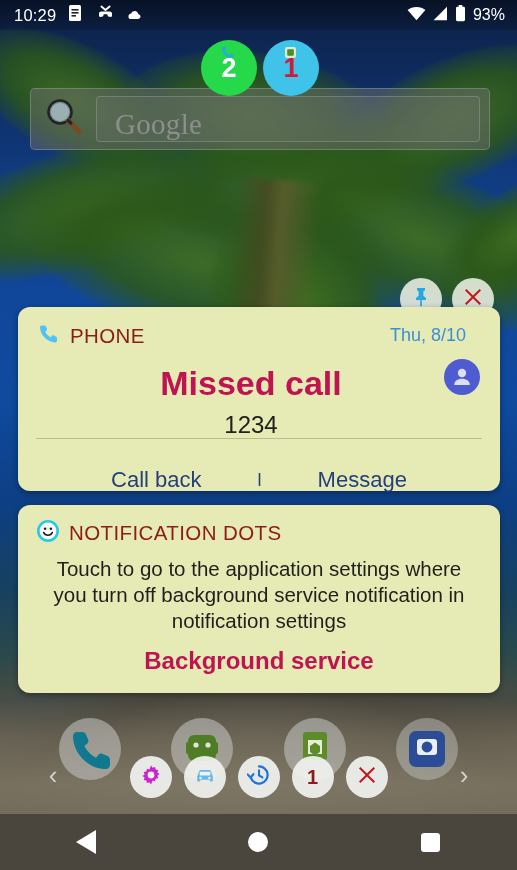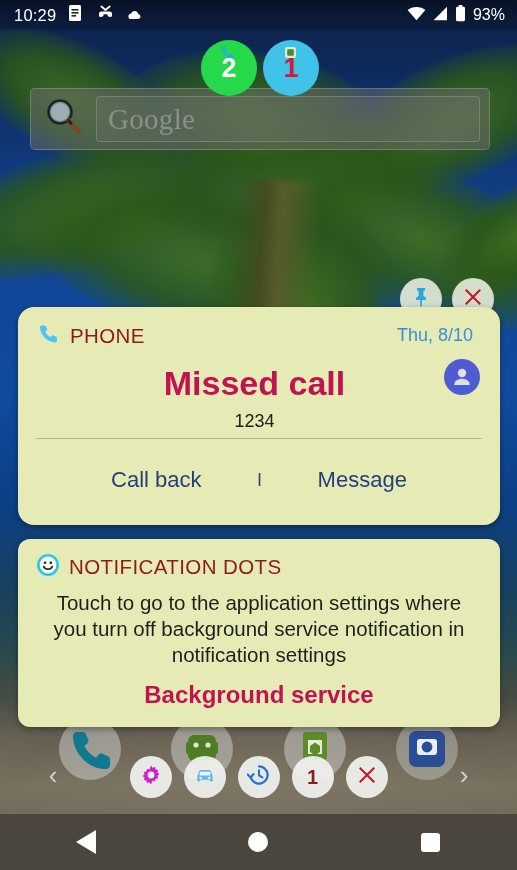--- a/index.html
+++ b/index.html
@@ -71,21 +71,21 @@
     border:1px solid rgba(160,162,160,.45);
     border-radius:5px;
     display:flex; align-items:center; padding:0 9px;
     z-index:20;
   }
   #search-field {
     flex:1; height:46px; margin-left:8px;
     border:1px solid rgba(150,152,150,.5);
     border-radius:4px;
     background:rgba(120,122,120,.22);
-    display:flex; align-items:center; padding-left:11px;
+    display:flex; align-items:flex-end; padding-left:18px;
   }
   #search-placeholder {
     font-family:"Liberation Serif", serif;
     font-size:29px; color:#8d8f8d; letter-spacing:.3px;
   }
 
   
   .ctl-btn {
     position:absolute; width:42px; height:42px; border-radius:50%;
     background:rgba(236,240,228,.88);
@@ -95,37 +95,37 @@
   #pin-btn   { left:400px; top:278px; }
   #close-btn { left:452px; top:278px; }
 
   
   #cards { position:absolute; left:18px; top:307px; width:482px; z-index:45; }
   .card {
     background:#e6eab4;
     border-radius:12px;
     box-shadow:0 2px 6px rgba(0,0,0,.35);
   }
-  #card-phone { padding:14px 27px 0 18px; height:218px; position:relative;border-radius:16px; }
+  #card-phone { padding:14px 34px 0 18px; height:184px; position:relative; }
   #card-dots  { margin-top:14px; padding:14px 18px 18px 18px; position:relative; }
 
   .card-head { display:flex; align-items:center; justify-content:space-between; }
   .head-left { display:flex; align-items:center; gap:9px; }
   .app-name {
     color:#8c1b1b; font-size:20.5px; letter-spacing:.4px;
   }
   .card-time { color:#3b8fd6; font-size:18px; }
 
   #missed-title {
     text-align:center; margin-top:14px;
     color:#c01351; font-size:34px; font-weight:bold;
   }
   #missed-number {
     text-align:center; margin-top:8px;
-    color:#20201c; font-size:18px;
+    color:#20201c; font-size:24px;
   }
   #avatar {
     position:absolute; right:20px; top:52px;
     width:36px; height:36px; border-radius:50%;
     background:#4f5bd1;
     display:flex; align-items:center; justify-content:center;
   }
   #card-divider {
     position:absolute; left:18px; right:18px; top:131px;
     height:1px; background:rgba(100,105,70,.35);

